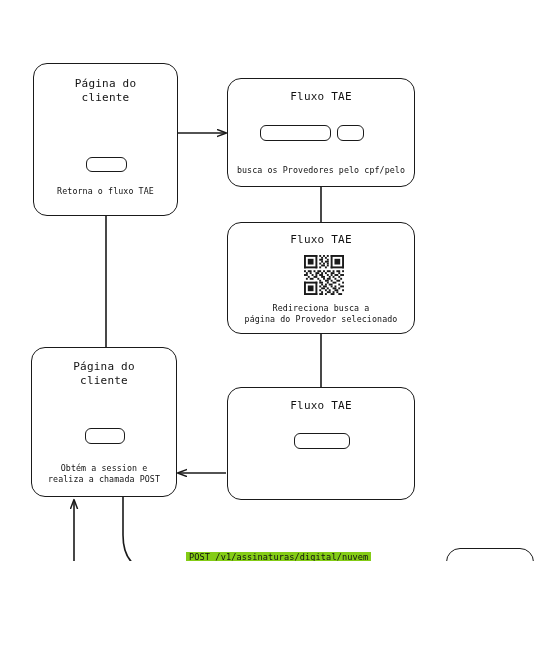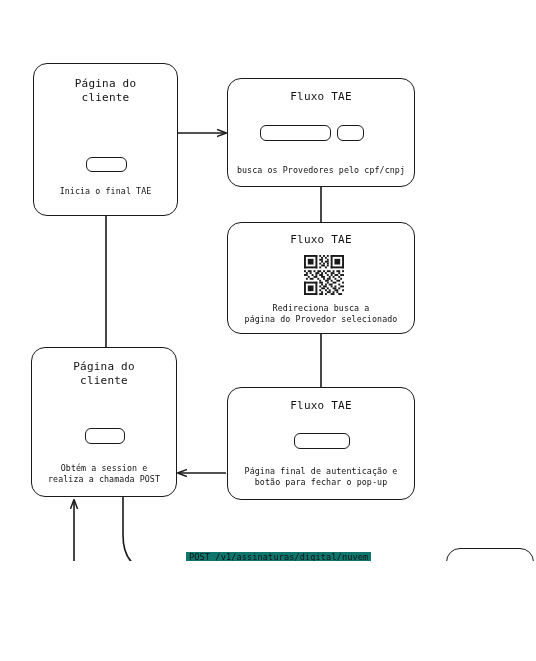--- a/index.html
+++ b/index.html
@@ -83,21 +83,21 @@
     color: #111111;
     letter-spacing: 0.4px;
   }
   .edge-label {
     position: absolute;
     color: #111111;
     font-size: 8.6px;
     line-height: 11px;
     letter-spacing: 0.1px;
     white-space: nowrap;
-    background: #0f766e;
+    background: #84cc16;
     padding: 0 3px;
     z-index: 3;
   }
 </style>
 </head>
 <body>
 
 <div id="canvas">
 
   <svg id="wires" viewBox="0 0 536 661" xmlns="http://www.w3.org/2000/svg">
@@ -119,28 +119,28 @@
 
     <path d="M123,497 L123,535 Q123,572 160,572 L426,572" fill="none" stroke="#1a1a1a" stroke-width="1.6" marker-end="url(#arw)"></path>
 
     <path d="M428,617 L112,617 Q74,617 74,580 L74,500" fill="none" stroke="#1a1a1a" stroke-width="1.6" marker-end="url(#arw)"></path>
   </svg>
 
   <div class="node" style="left:33px; top:63px; width:145px; height:153px;">
     <div class="node-title" style="top:13px;">Página do
 cliente</div>
     <div class="widget" style="left:52px; top:93px; width:41px; height:15px;"></div>
-    <div class="node-caption" style="top:122px;">Inicia o final TAE</div>
+    <div class="node-caption" style="top:122px;">Retorna o fluxo TAE</div>
   </div>
 
   <div class="node" style="left:227px; top:78px; width:188px; height:109px;">
     <div class="node-title" style="top:11px;">Fluxo TAE</div>
     <div class="widget" style="left:32px; top:46px; width:71px; height:16px;"></div>
     <div class="widget" style="left:109px; top:46px; width:27px; height:16px;"></div>
-    <div class="node-caption" style="top:86px;">busca os Provedores pelo cpf/cnpj</div>
+    <div class="node-caption" style="top:86px;">busca os Provedores pelo cpf/pelo</div>
   </div>
 
   <div class="node" style="left:227px; top:222px; width:188px; height:112px;">
     <div class="node-title" style="top:10px;">Fluxo TAE</div>
     <svg class="qr" style="left:76px; top:32px; width:40px; height:40px;" viewBox="0 0 21 21" xmlns="http://www.w3.org/2000/svg">
       <rect x="0" y="0" width="21" height="21" fill="#ffffff"></rect>
       <g fill="#1a1a1a">
         <rect x="0" y="0" width="7" height="1"></rect>
           <rect x="0" y="6" width="7" height="1"></rect>
         <rect x="0" y="0" width="1" height="7"></rect>
@@ -245,22 +245,20 @@
           <rect x="18" y="20" width="2" height="1"></rect>
       </g>
     </svg>
     <div class="node-caption" style="top:80px;">Redireciona busca a
 página do Provedor selecionado</div>
   </div>
 
   <div class="node" style="left:227px; top:387px; width:188px; height:113px;">
     <div class="node-title" style="top:11px;">Fluxo TAE</div>
     <div class="widget" style="left:66px; top:45px; width:56px; height:16px;"></div>
-    <div class="node-caption" style="top:78px;">Página final de autenticação e
-botão para fechar o pop-up</div>
   </div>
 
   <div class="node" style="left:31px; top:347px; width:146px; height:150px;">
     <div class="node-title" style="top:12px;">Página do
 cliente</div>
     <div class="widget" style="left:53px; top:80px; width:40px; height:16px;"></div>
     <div class="node-caption" style="top:115px;">Obtém a session e
 realiza a chamada POST</div>
   </div>
 

